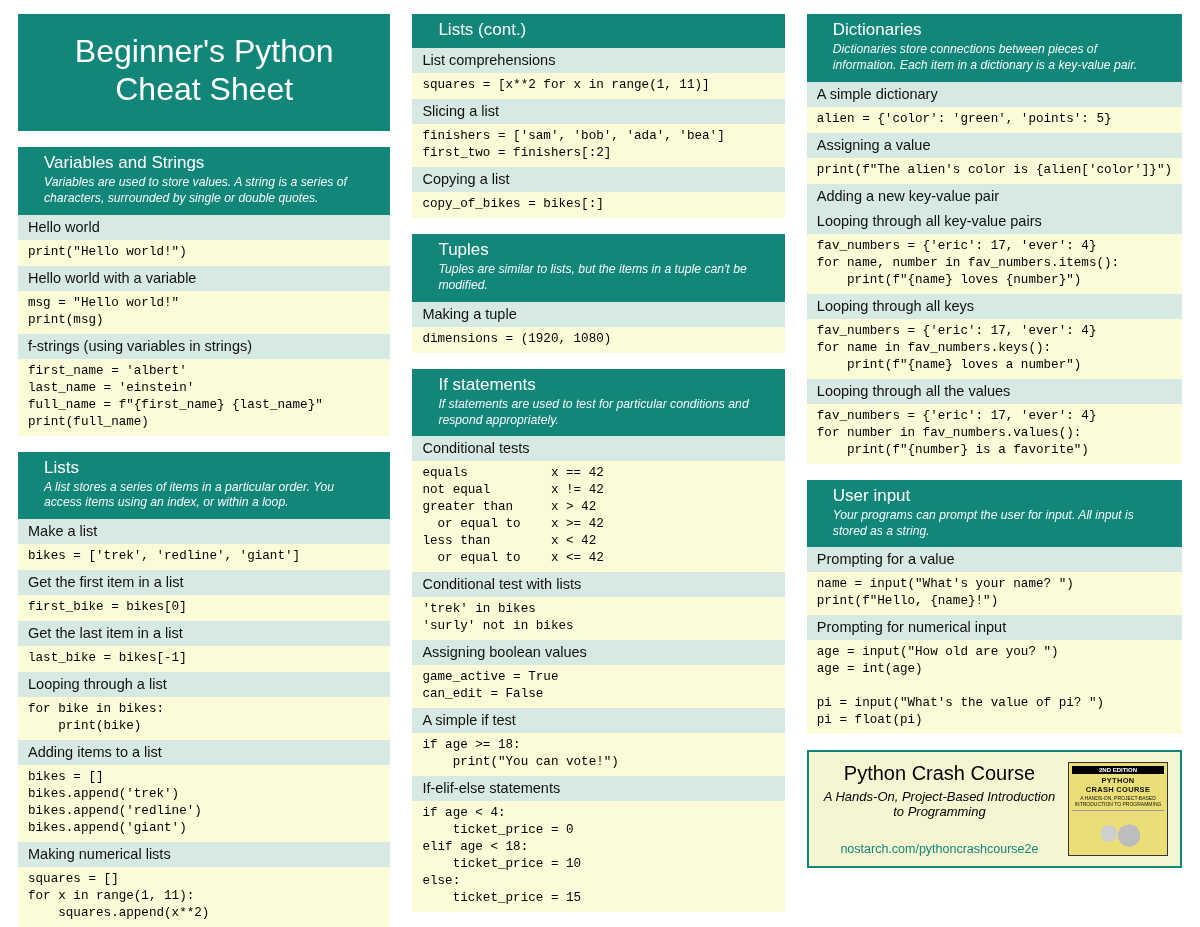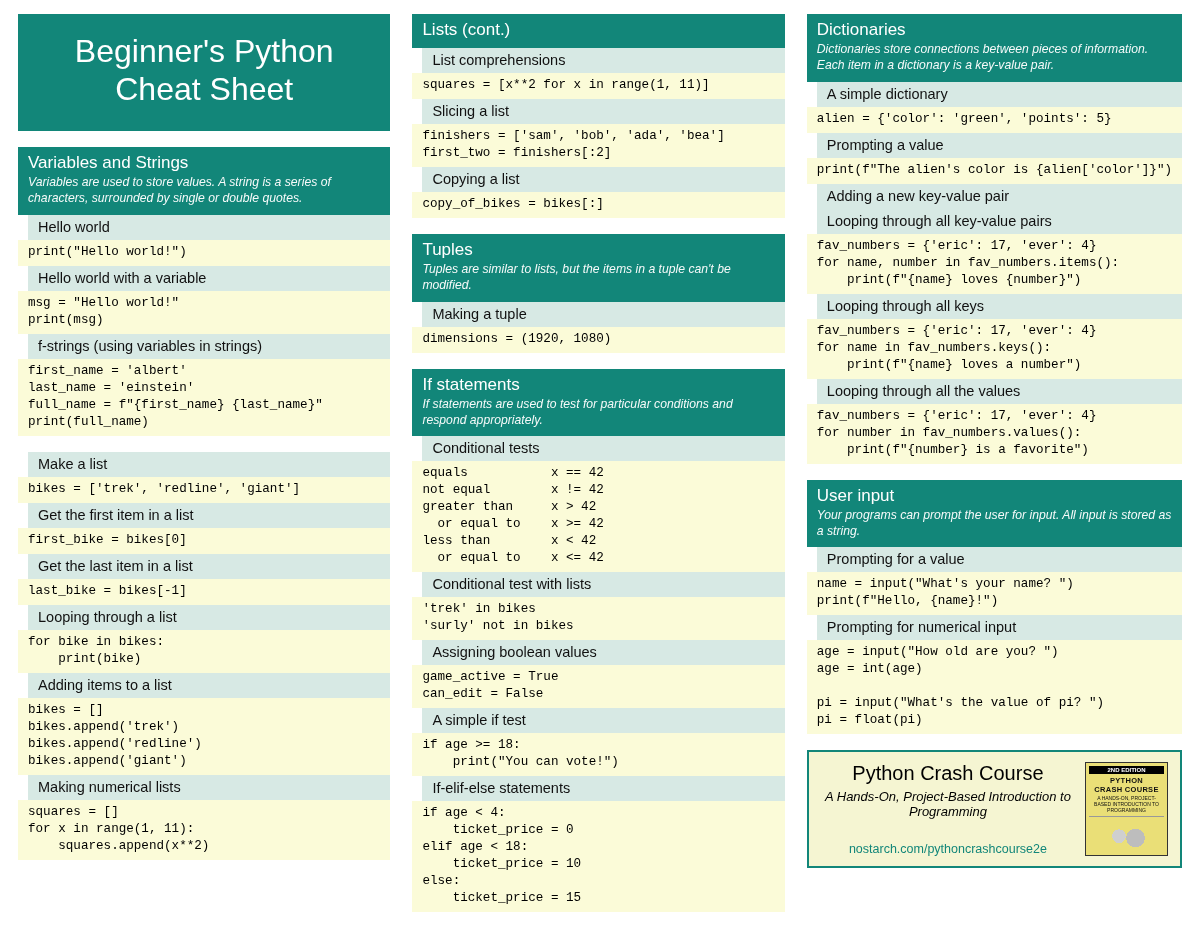--- a/index.html
+++ b/index.html
@@ -31,41 +31,40 @@
     font-size: 32px;
     line-height: 1.2;
   }
   .section {
     display: flex;
     flex-direction: column;
   }
   .sec-head {
     background: #128679;
     color: #fff;
-    padding: 6px 10px 8px;
+    padding: 6px 26px 8px;
   }
   .sec-title {
     font-size: 17px;
     font-weight: 400;
   }
   .sec-desc {
     font-size: 12.2px;
     font-style: italic;
     font-weight: 300;
     line-height: 1.3;
     margin-top: 2px;
     opacity: .96;
   }
   .sub {
     background: #d7e9e4;
     color: #111;
     font-size: 14.5px;
     padding: 4px 10px 5px;
     font-weight: 400;
-    margin-left: 10px;
   }
   .code {
     background: #fbfbd8;
     color: #000;
     font-family: Liberation Mono, monospace;
     font-size: 12.6px;
     line-height: 1.35;
     padding: 4px 10px 5px;
     white-space: pre;
   }
@@ -82,21 +81,21 @@
     text-align: center;
     display: flex;
     flex-direction: column;
     justify-content: center;
     gap: 4px;
   }
   .promo-title { font-size: 20px; font-weight: 500; }
   .promo-sub { font-size: 13px; font-style: italic; }
   .promo-link { font-size: 12.5px; color: #128679; margin-top: 19px; }
   .book {
-    width: 83px;
+    width: 100px;
     background: #eadf77;
     border: 1px solid #333;
     display: flex;
     flex-direction: column;
     font-size: 7px;
     font-weight: 700;
     color: #111;
     text-align: center;
     padding: 3px;
   }
@@ -134,20 +133,24 @@
       <div class="code">msg = "Hello world!"
 print(msg)</div>
       <div class="sub">f-strings (using variables in strings)</div>
       <div class="code">first_name = 'albert'
 last_name = 'einstein'
 full_name = f"{first_name} {last_name}"
 print(full_name)</div>
     </div>
 
     <div class="section">
+      <div class="sec-head">
+        <div class="sec-title">Lists</div>
+        <div class="sec-desc">A list stores a series of items in a particular order. You access items using an index, or within a loop.</div>
+      </div>
       <div class="sub">Make a list</div>
       <div class="code">bikes = ['trek', 'redline', 'giant']</div>
       <div class="sub">Get the first item in a list</div>
       <div class="code">first_bike = bikes[0]</div>
       <div class="sub">Get the last item in a list</div>
       <div class="code">last_bike = bikes[-1]</div>
       <div class="sub">Looping through a list</div>
       <div class="code">for bike in bikes:
     print(bike)</div>
       <div class="sub">Adding items to a list</div>
@@ -221,21 +224,21 @@
 
   <div class="col">
 
     <div class="section">
       <div class="sec-head">
         <div class="sec-title">Dictionaries</div>
         <div class="sec-desc">Dictionaries store connections between pieces of information. Each item in a dictionary is a key-value pair.</div>
       </div>
       <div class="sub">A simple dictionary</div>
       <div class="code">alien = {'color': 'green', 'points': 5}</div>
-      <div class="sub">Prompting a value</div>
+      <div class="sub">Assigning a value</div>
       <div class="code">print(f"The alien's color is {alien['color']}")</div>
       <div class="sub">Adding a new key-value pair</div>
       <div class="sub">Looping through all key-value pairs</div>
       <div class="code">fav_numbers = {'eric': 17, 'ever': 4}
 for name, number in fav_numbers.items():
     print(f"{name} loves {number}")</div>
       <div class="sub">Looping through all keys</div>
       <div class="code">fav_numbers = {'eric': 17, 'ever': 4}
 for name in fav_numbers.keys():
     print(f"{name} loves a number")</div>

